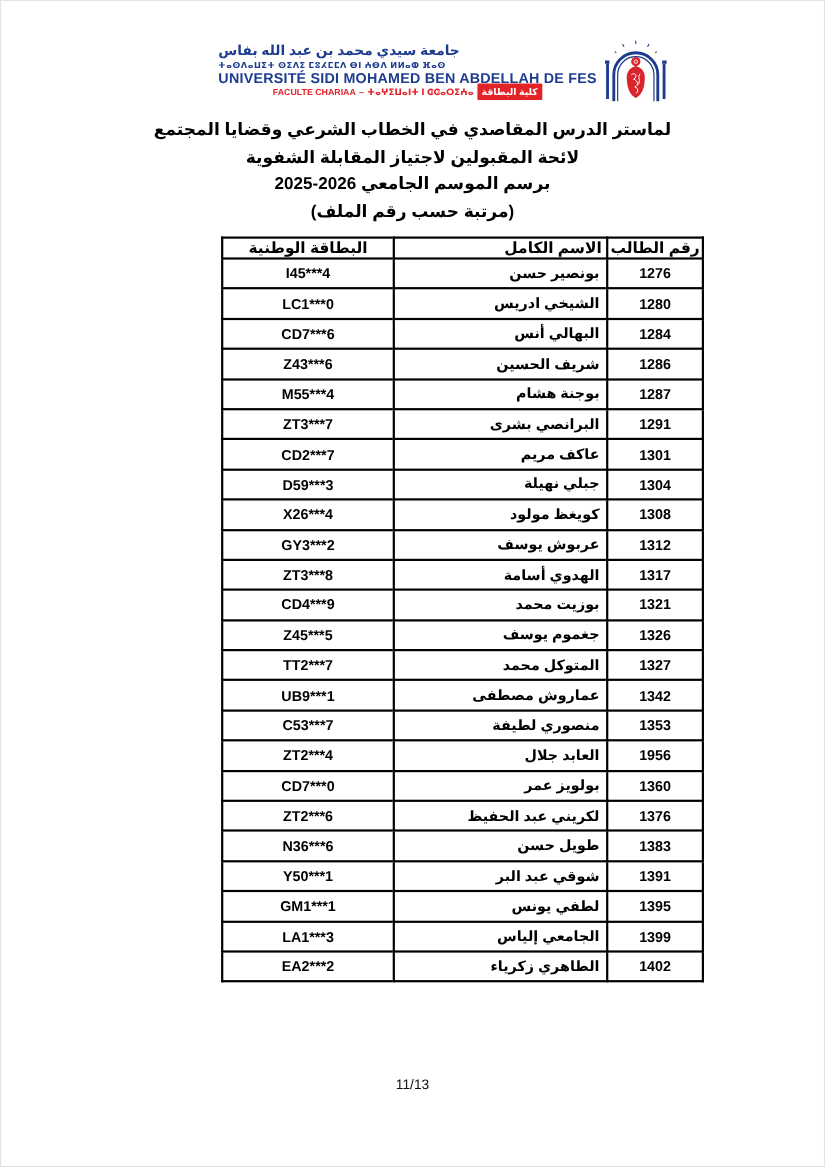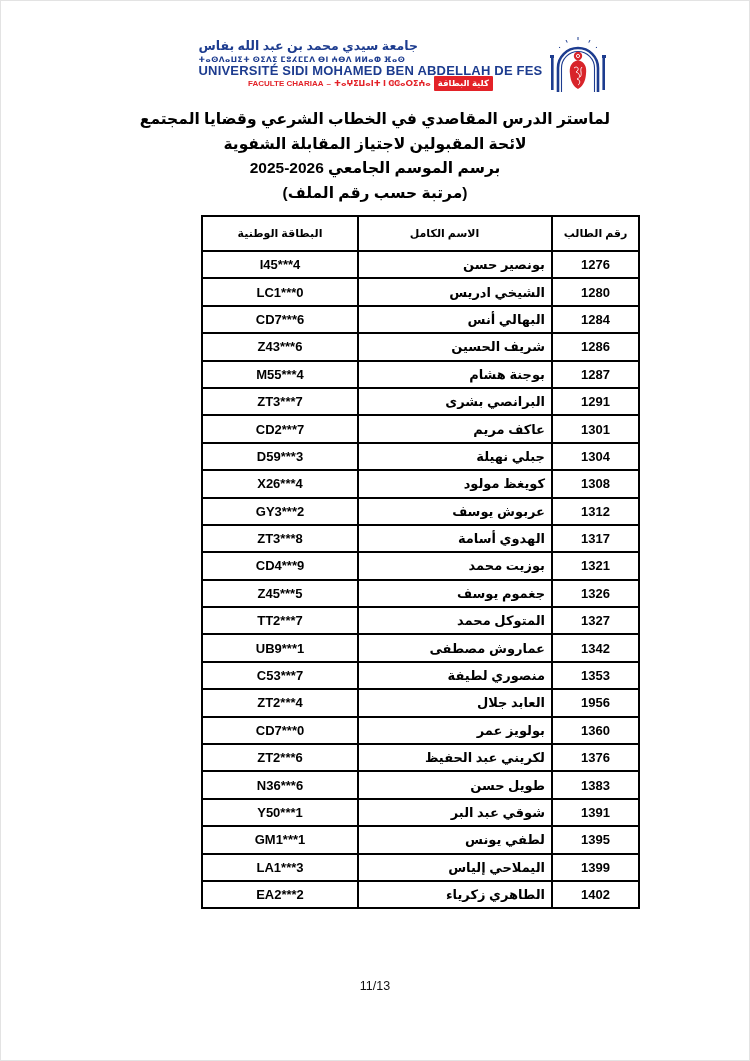--- a/index.html
+++ b/index.html
@@ -51,26 +51,26 @@
   
   table {
     direction:rtl;
     border-collapse:collapse;
     table-layout:fixed;
     margin-left:200px;
     margin-top:10px;
     width:437px;
   }
   th, td { border:2px solid #000; font-weight:bold; overflow:hidden; }
-  th { height:35px; font-size:11px; }
+  th { height:18px; font-size:14px; }
   td { height:27.4px; font-size:13px; }
   .col-num  { width:87px;  text-align:center; }
   .col-name { width:194px; text-align:right; padding-right:6px; }
   .col-cin  { width:156px; text-align:center; direction:ltr; }
-  th.col-name { text-align:center; padding-right:21px; }
+  th.col-name { text-align:right; padding-right:4px; }
 
   
   .footer {
     position:absolute; left:0; right:0; top:978px;
     text-align:center; font-size:12.5px; color:#111;
   }
 </style>
 </head>
 <body>
 
@@ -245,21 +245,21 @@
         <td class="col-name">شوقي عبد البر</td>
         <td class="col-cin">Y50***1</td>
       </tr>
       <tr>
         <td class="col-num">1395</td>
         <td class="col-name">لطفي يونس</td>
         <td class="col-cin">GM1***1</td>
       </tr>
       <tr>
         <td class="col-num">1399</td>
-        <td class="col-name">اليملاحي إلياس</td>
+        <td class="col-name">الجامعي إلياس</td>
         <td class="col-cin">LA1***3</td>
       </tr>
       <tr>
         <td class="col-num">1402</td>
         <td class="col-name">الطاهري زكرياء</td>
         <td class="col-cin">EA2***2</td>
       </tr>
     </tbody>
 </table>
 

